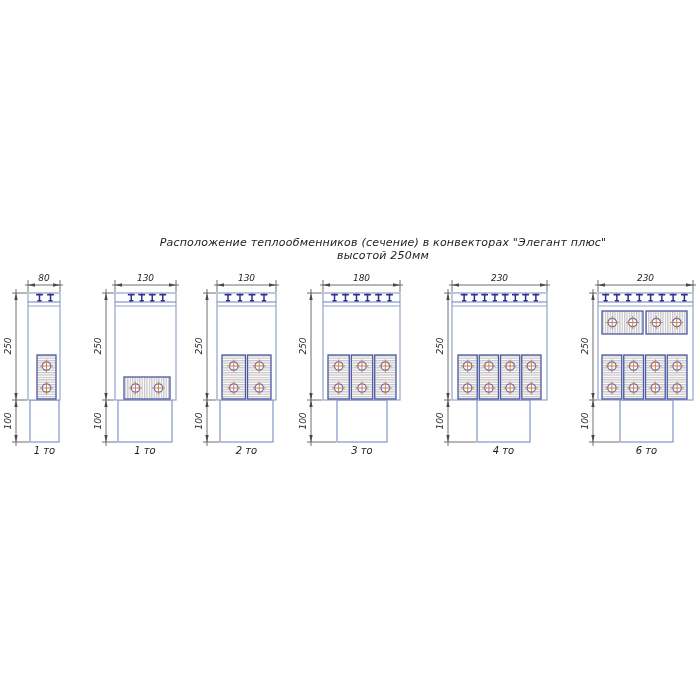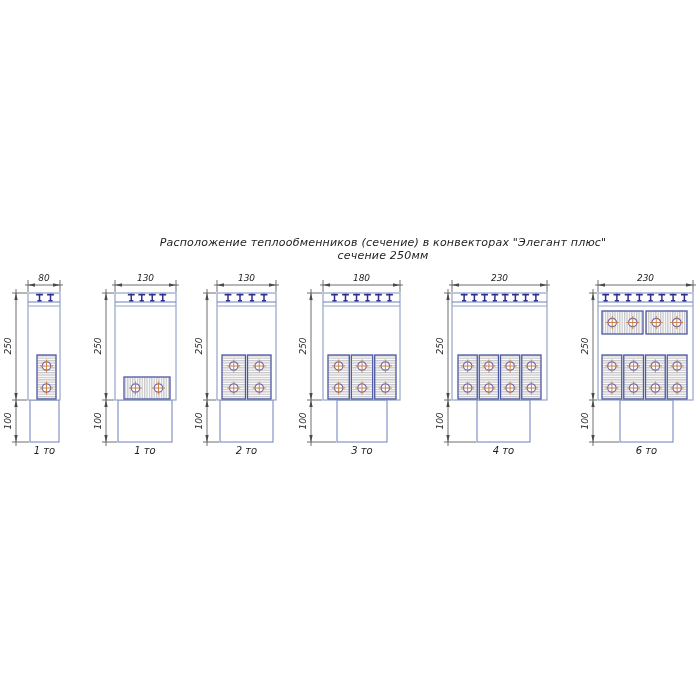--- a/index.html
+++ b/index.html
@@ -16,21 +16,21 @@
   .title-line2{top:249px;}
   svg text{
     font-family:"DejaVu Sans",sans-serif;font-style:italic;
   }
 </style>
 </head>
 <body>
 
 <div class="canvas">
   <div class="title-line title-line1">Расположение теплообменников (сечение) в конвекторах "Элегант плюс"</div>
-  <div class="title-line title-line2">сечение 250мм</div>
+  <div class="title-line title-line2">высотой 250мм</div>
   <svg id="drawing" width="700" height="700" viewBox="0 0 700 700" style="position:absolute;left:0;top:0;">
       <defs>
         <pattern id="hatchH" width="4" height="2.4" patternUnits="userSpaceOnUse">
           <line x1="0" y1="0.7" x2="4" y2="0.7" stroke="#9c9c9c" stroke-width="0.8"></line>
         </pattern>
         <pattern id="hatchV" width="2.4" height="4" patternUnits="userSpaceOnUse">
           <line x1="0.7" y1="0" x2="0.7" y2="4" stroke="#9c9c9c" stroke-width="0.8"></line>
         </pattern>
       </defs>
       <g>

